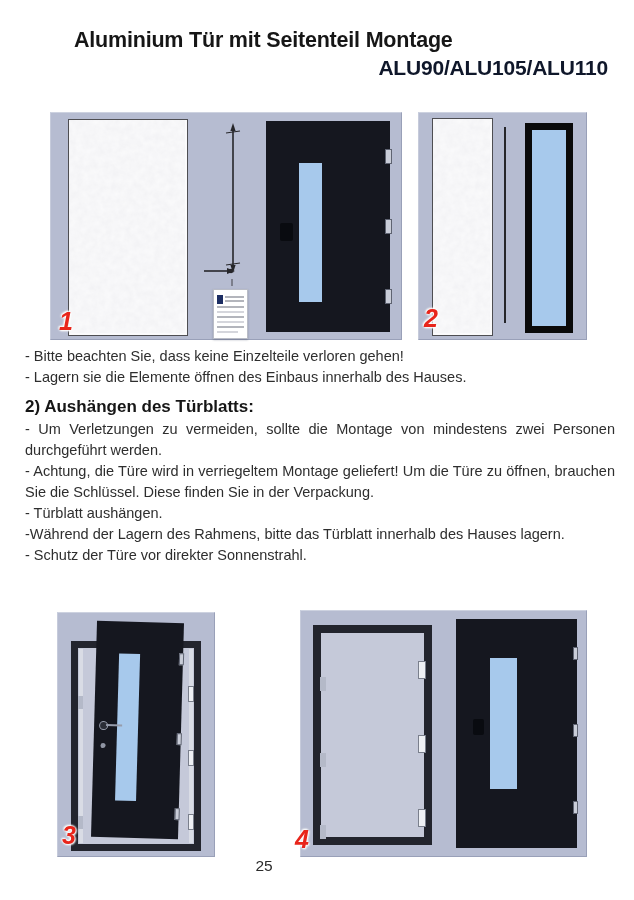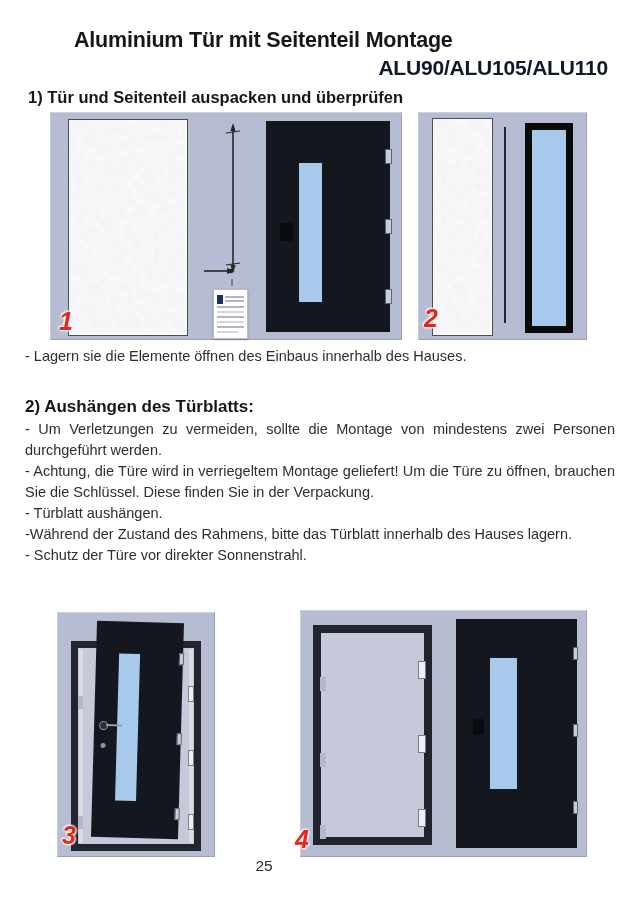--- a/index.html
+++ b/index.html
@@ -62,21 +62,20 @@
       <feTurbulence type="fractalNoise" baseFrequency="0.14" numOctaves="4" seed="7"></feTurbulence>
       <feColorMatrix type="matrix" values="0 0 0 0 0.82  0 0 0 0 0.82  0 0 0 0 0.85  0 0 0 0.55 0"></feColorMatrix>
     </filter>
   </defs>
 </svg>
 
 <div id="page">
 
   <div class="abs doc-title">Aluminium Tür mit Seitenteil Montage</div>
   <div class="abs doc-subtitle">ALU90/ALU105/ALU110</div>
-  <div class="abs sec1-heading">1) Tür und Seitenteil auspacken und überprüfen</div>
 
   <div id="panel1" class="abs panel">
 
     <div class="abs package" style="left:17px;top:6px;width:118px;height:215px;">
       <svg width="116" height="213">
           <rect width="116" height="213" fill="#fbfbfc"></rect>
           <rect width="116" height="213" fill="#ffffff" filter="url(#crumple)"></rect>
         </svg>
     </div>
 
@@ -128,29 +127,30 @@
           <rect width="57" height="214" fill="#fbfbfc"></rect>
           <rect width="57" height="214" fill="#ffffff" filter="url(#crumple)"></rect>
         </svg>
     </div>
     <div class="abs vline" style="left:85px;top:14px;width:2px;height:196px;"></div>
     <div class="abs side-el" style="left:106px;top:10px;width:48px;height:210px;"></div>
     <div class="abs fig-num" style="left:5px;top:193px;">2</div>
   </div>
 
   <div class="abs notes">
+    <p>- Bitte beachten Sie, dass keine Einzelteile verloren gehen!</p>
     <p>- Lagern sie die Elemente öffnen des Einbaus innerhalb des Hauses.</p>
   </div>
 
   <div class="abs sec2-heading">2) Aushängen des Türblatts:</div>
   <div class="abs paras">
     <p>- Um Verletzungen zu vermeiden, sollte die Montage von mindestens zwei Personen durchgeführt werden.</p>
     <p>- Achtung, die Türe wird in verriegeltem Montage geliefert!  Um die Türe zu öffnen, brauchen Sie die Schlüssel. Diese finden Sie in der Verpackung.</p>
     <p>- Türblatt aushängen.</p>
-    <p>-Während der Zustand des Rahmens, bitte das Türblatt innerhalb des Hauses lagern.</p>
+    <p>-Während der Lagern des Rahmens, bitte das Türblatt innerhalb des Hauses lagern.</p>
     <p>- Schutz der Türe vor direkter Sonnenstrahl.</p>
   </div>
 
   <div id="panel3" class="abs panel">
     <div id="frame3" class="abs doorframe">
       <div class="abs channel" style="left:1px;top:1px;width:4px;height:194px;"></div>
       <div class="abs channel" style="right:1px;top:1px;width:4px;height:194px;"></div>
       <div class="abs hingeplate" style="right:0;top:38px;width:6px;height:16px;"></div>
       <div class="abs hingeplate" style="right:0;top:102px;width:6px;height:16px;"></div>
       <div class="abs hingeplate" style="right:0;top:166px;width:6px;height:16px;"></div>

